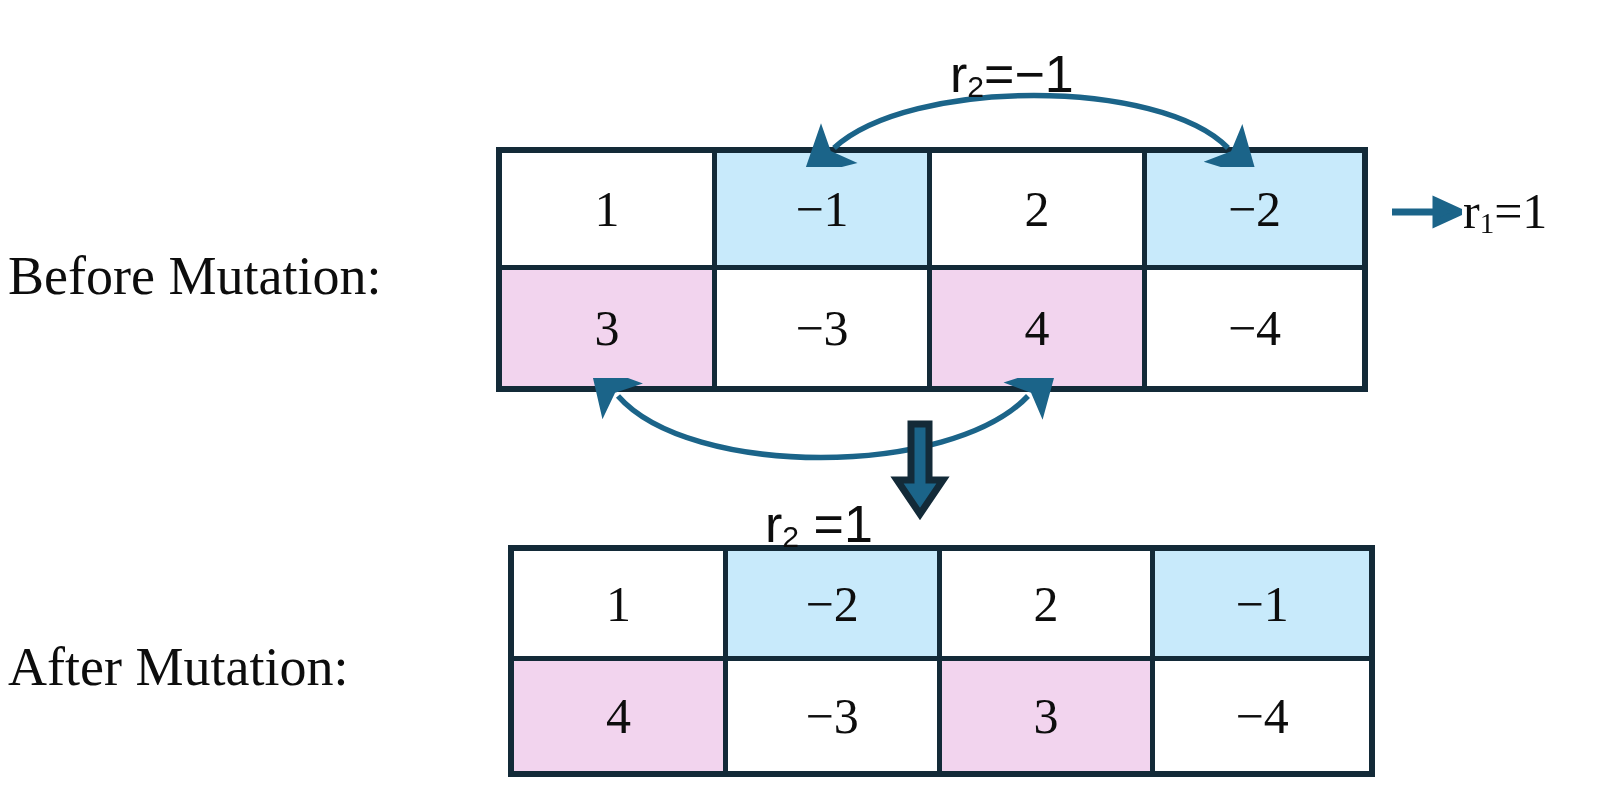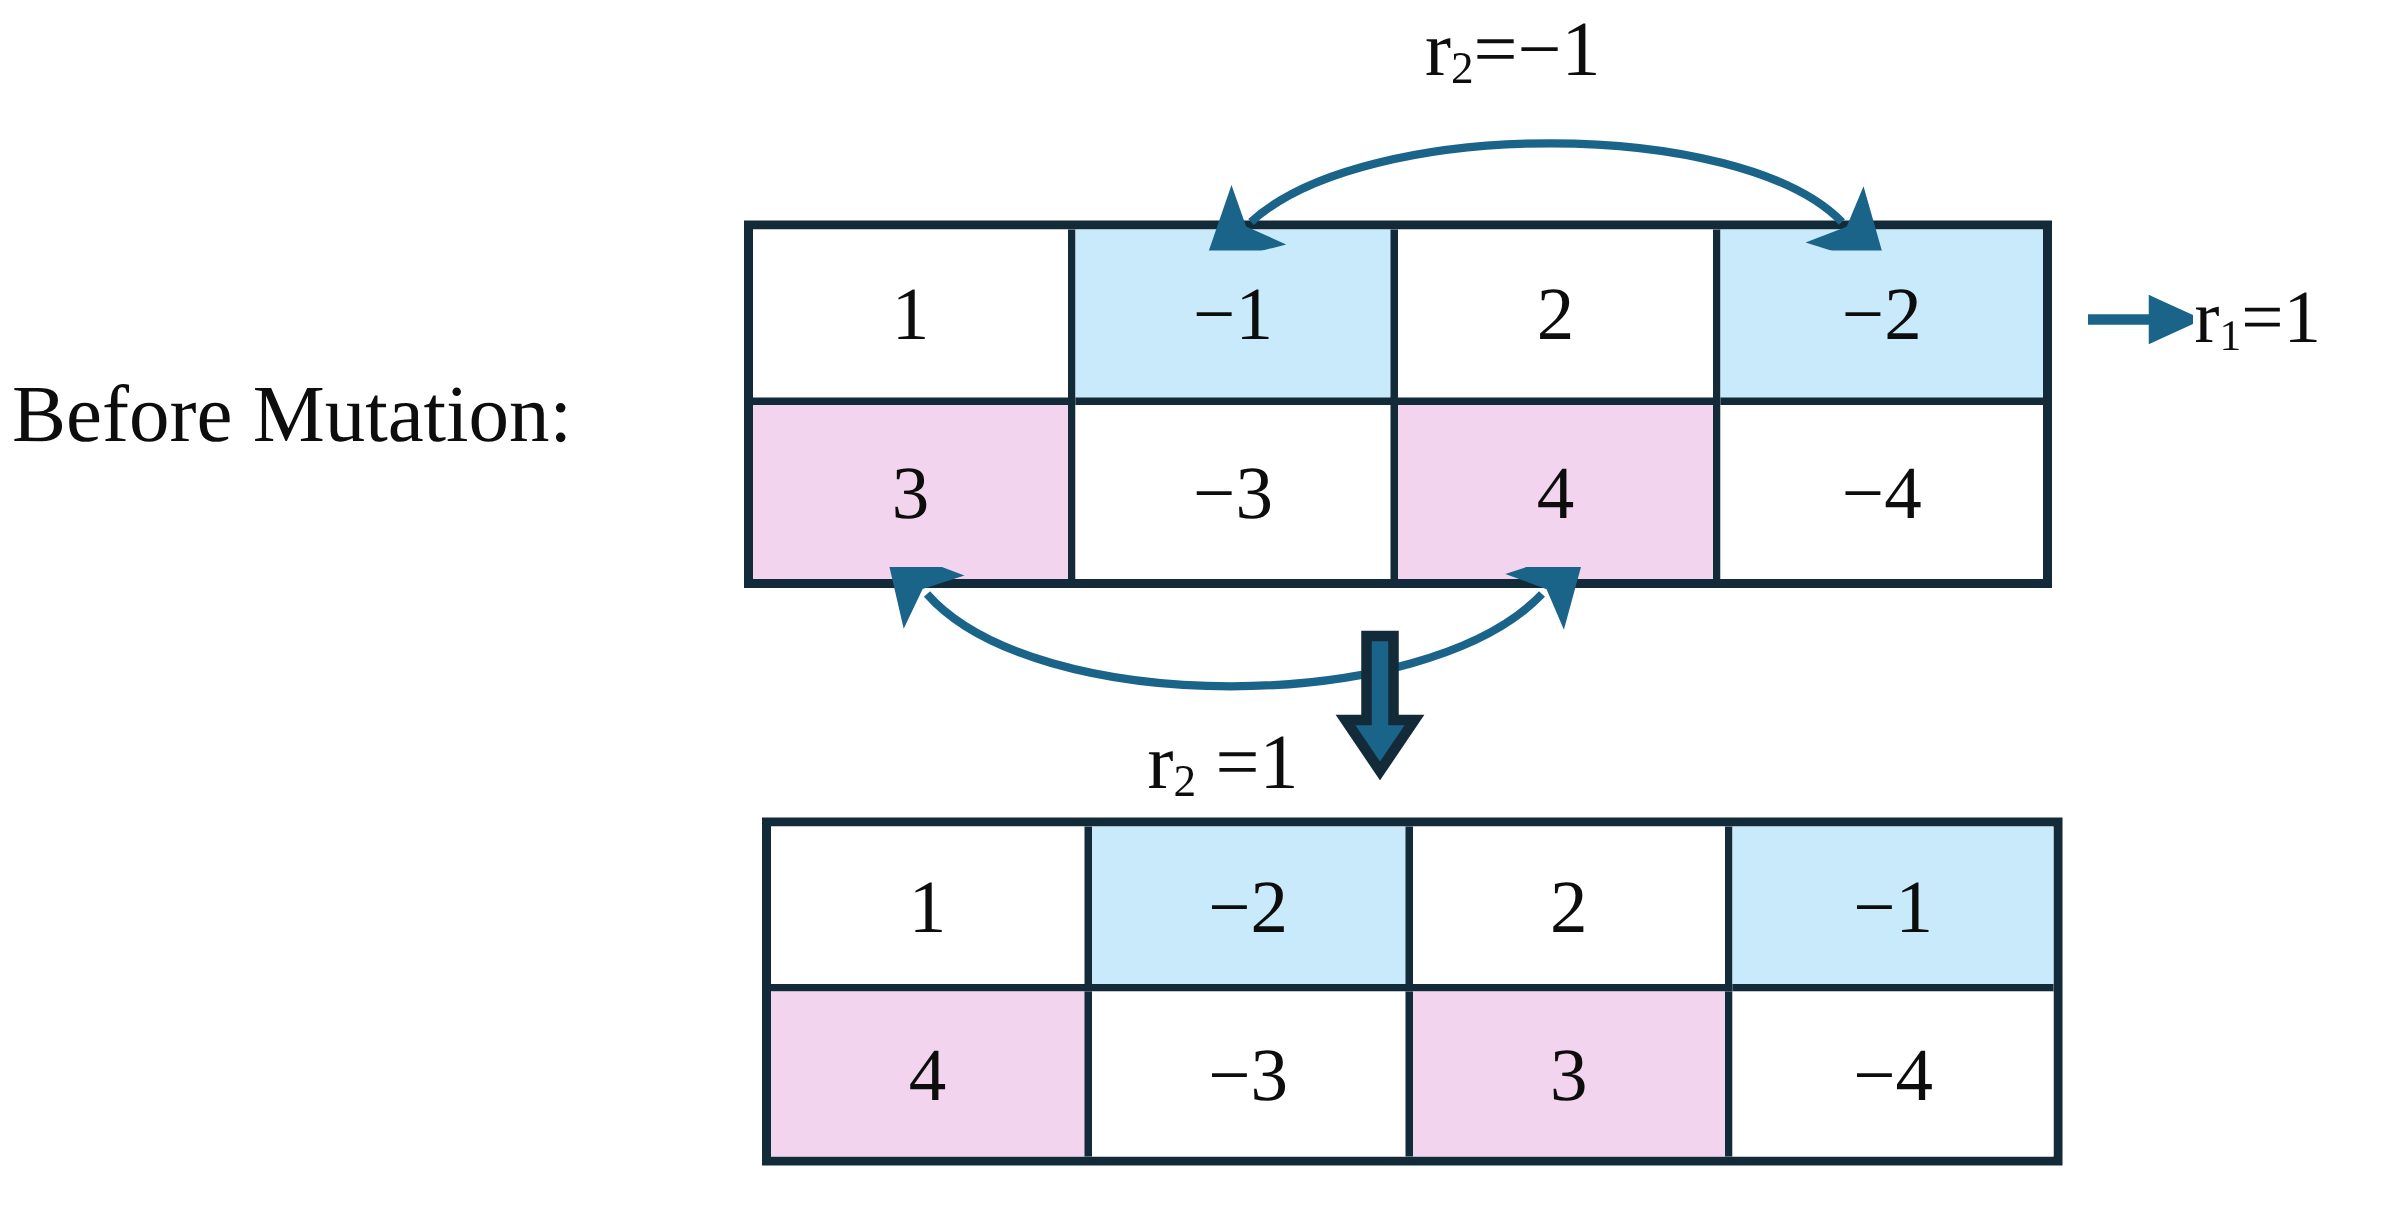--- a/index.html
+++ b/index.html
@@ -96,28 +96,29 @@
   .curve {
     position: absolute;
     pointer-events: none;
   }
   #curve-top    { left: 790px;  top: 72px;  }
   #curve-bottom { left: 580px;  top: 378px; }
 
   
   .curve-label {
     position: absolute;
-    font-family: Liberation Serif, serif;
+    font-family: Liberation Sans, sans-serif;
     font-size: 52px;
     color: #0d0d0d;
     line-height: 1;
     white-space: nowrap;
+    margin-top: 40px;
   }
   #label-top    { left: 950px; top: 8px; }
-  #label-bottom { left: 765px; top: 483px; }
+  #label-bottom { left: 765px; top: 458px; }
   .curve-label sub {
     font-size: 0.58em;
     vertical-align: -0.18em;
   }
 
   
   #down-arrow { position: absolute; left: 890px; top: 420px; }
 </style>
 </head>
 <body>
@@ -147,20 +148,21 @@
         <span>−3</span>
       </div>
     <div class="cell pink lastrow">
         <span>4</span>
       </div>
     <div class="cell lastcol lastrow">
         <span>−4</span>
       </div>
   </div>
 
+  <div class="caption" id="caption-after">After Mutation:</div>
 
   <div class="grid" id="grid-after">
     <div class="cell">
         <span>1</span>
       </div>
     <div class="cell blue">
         <span>−2</span>
       </div>
     <div class="cell">
         <span>2</span>

